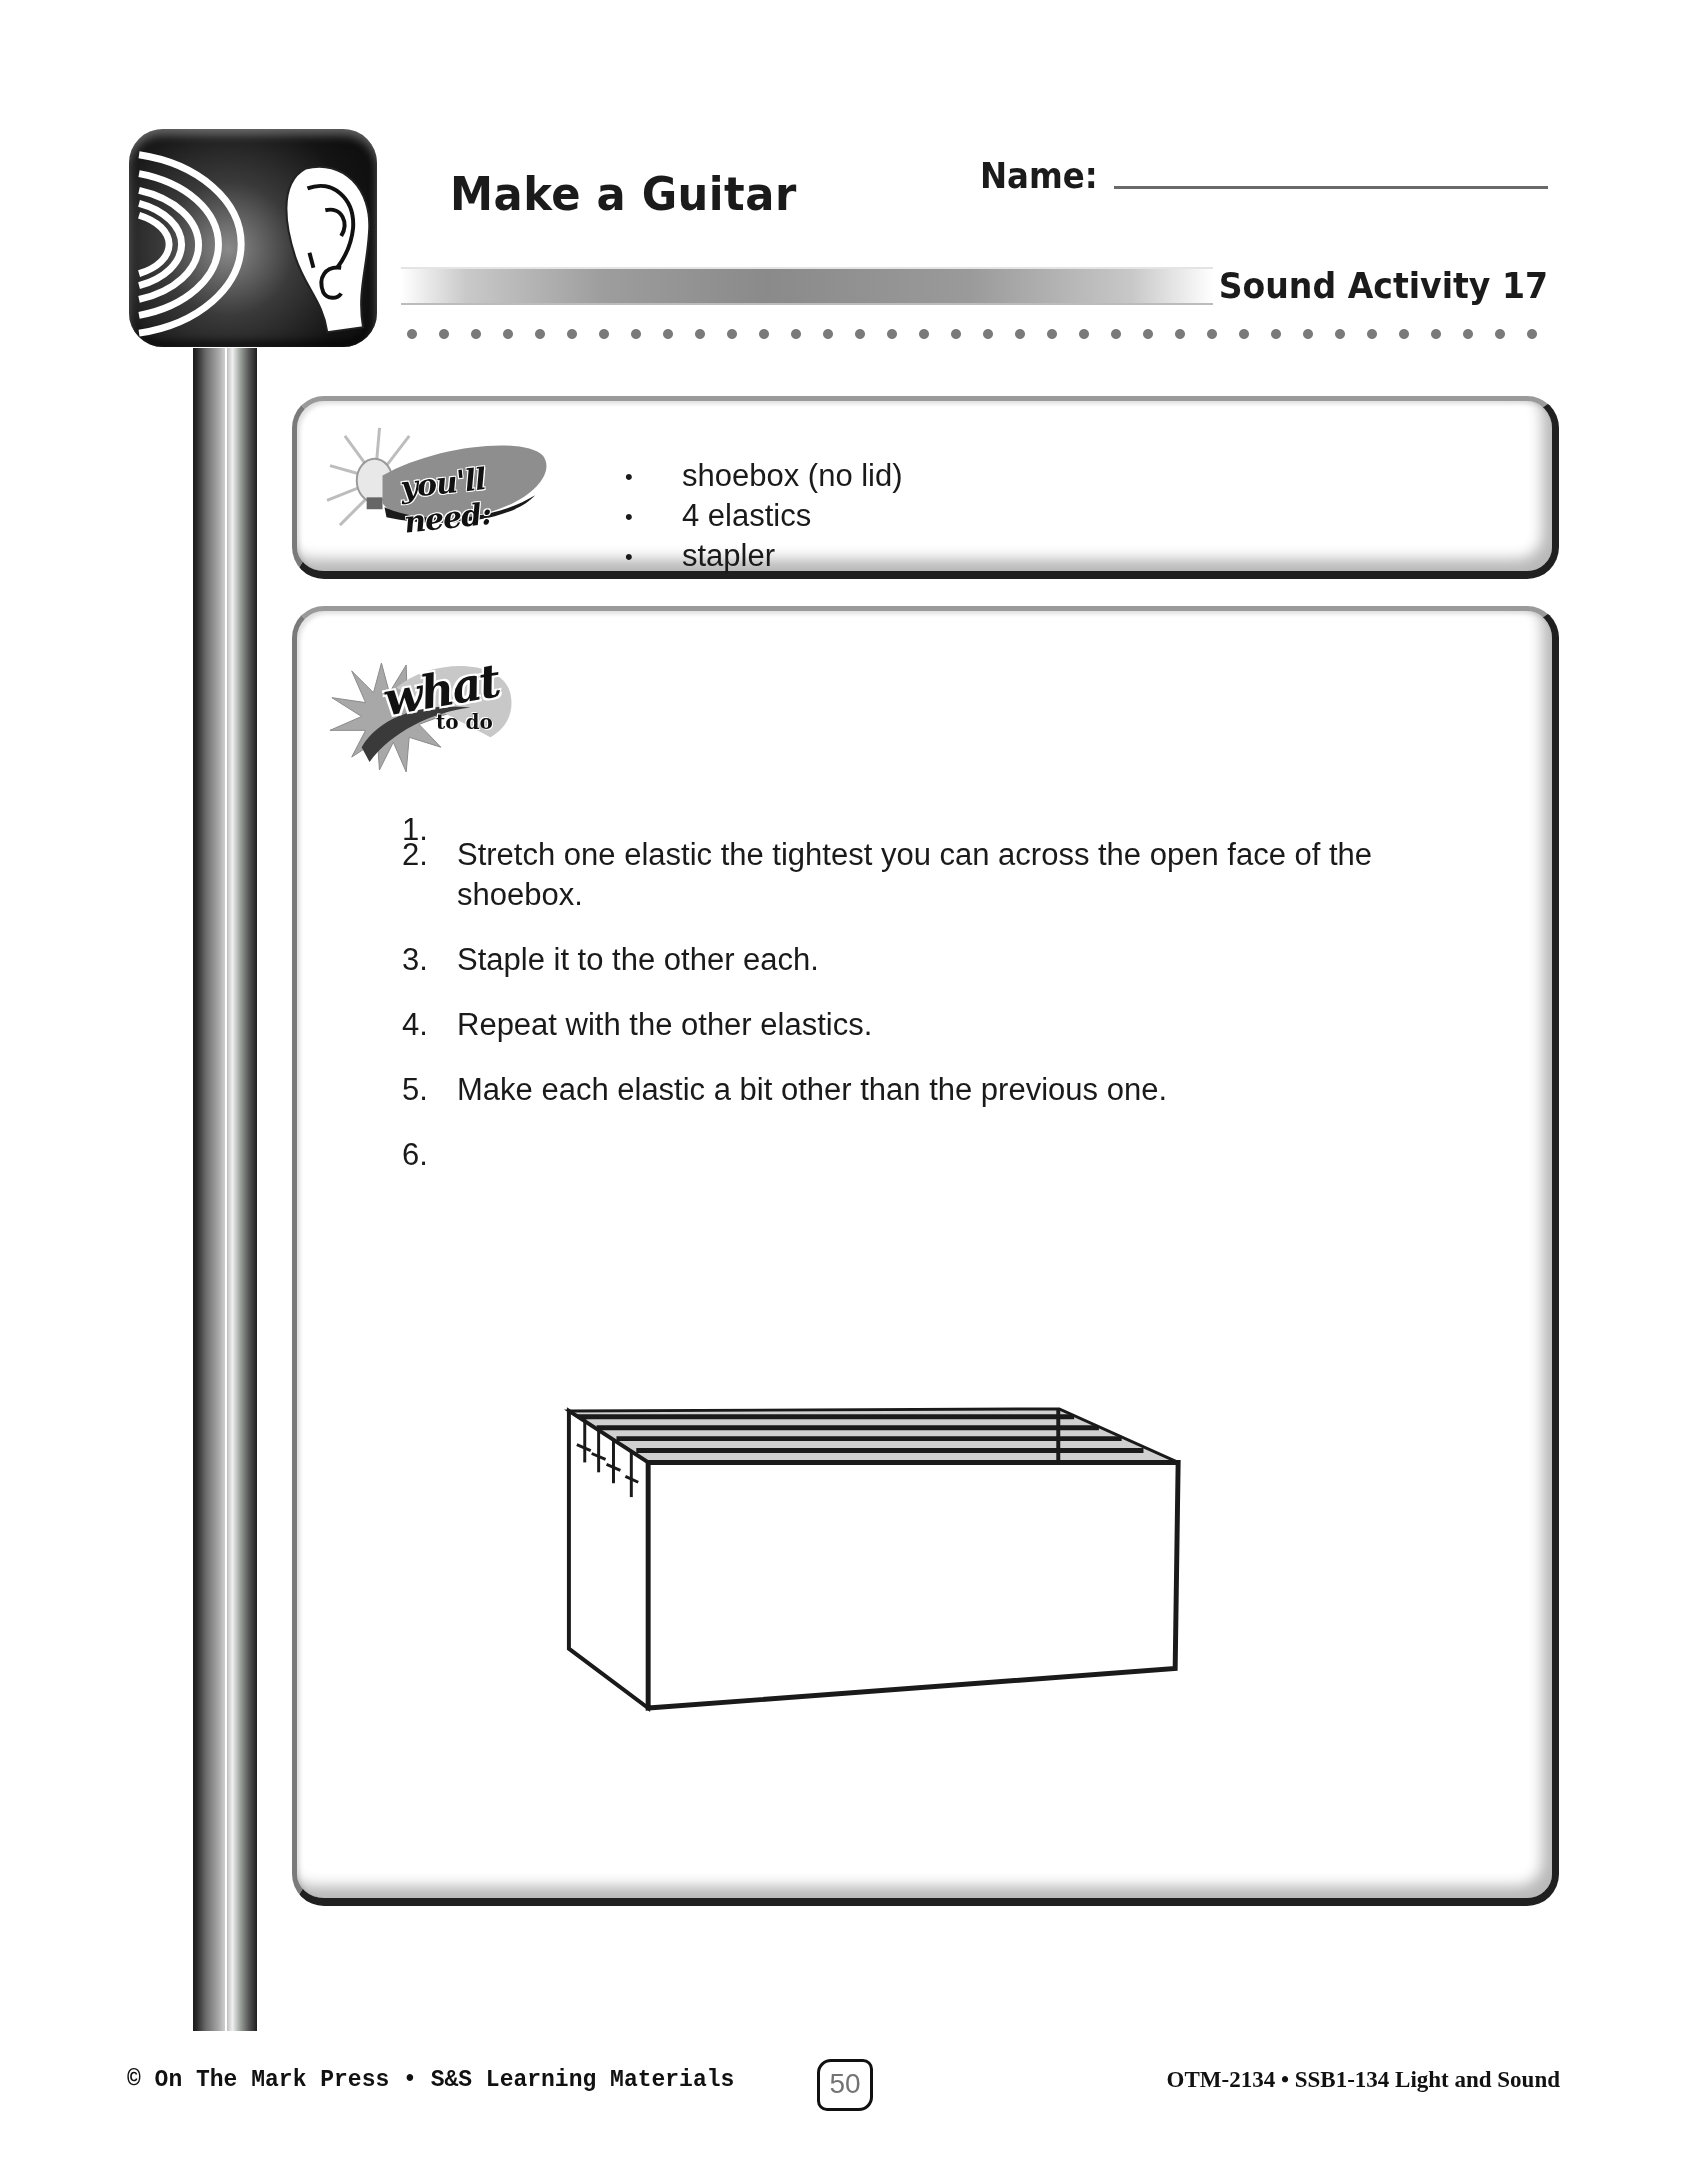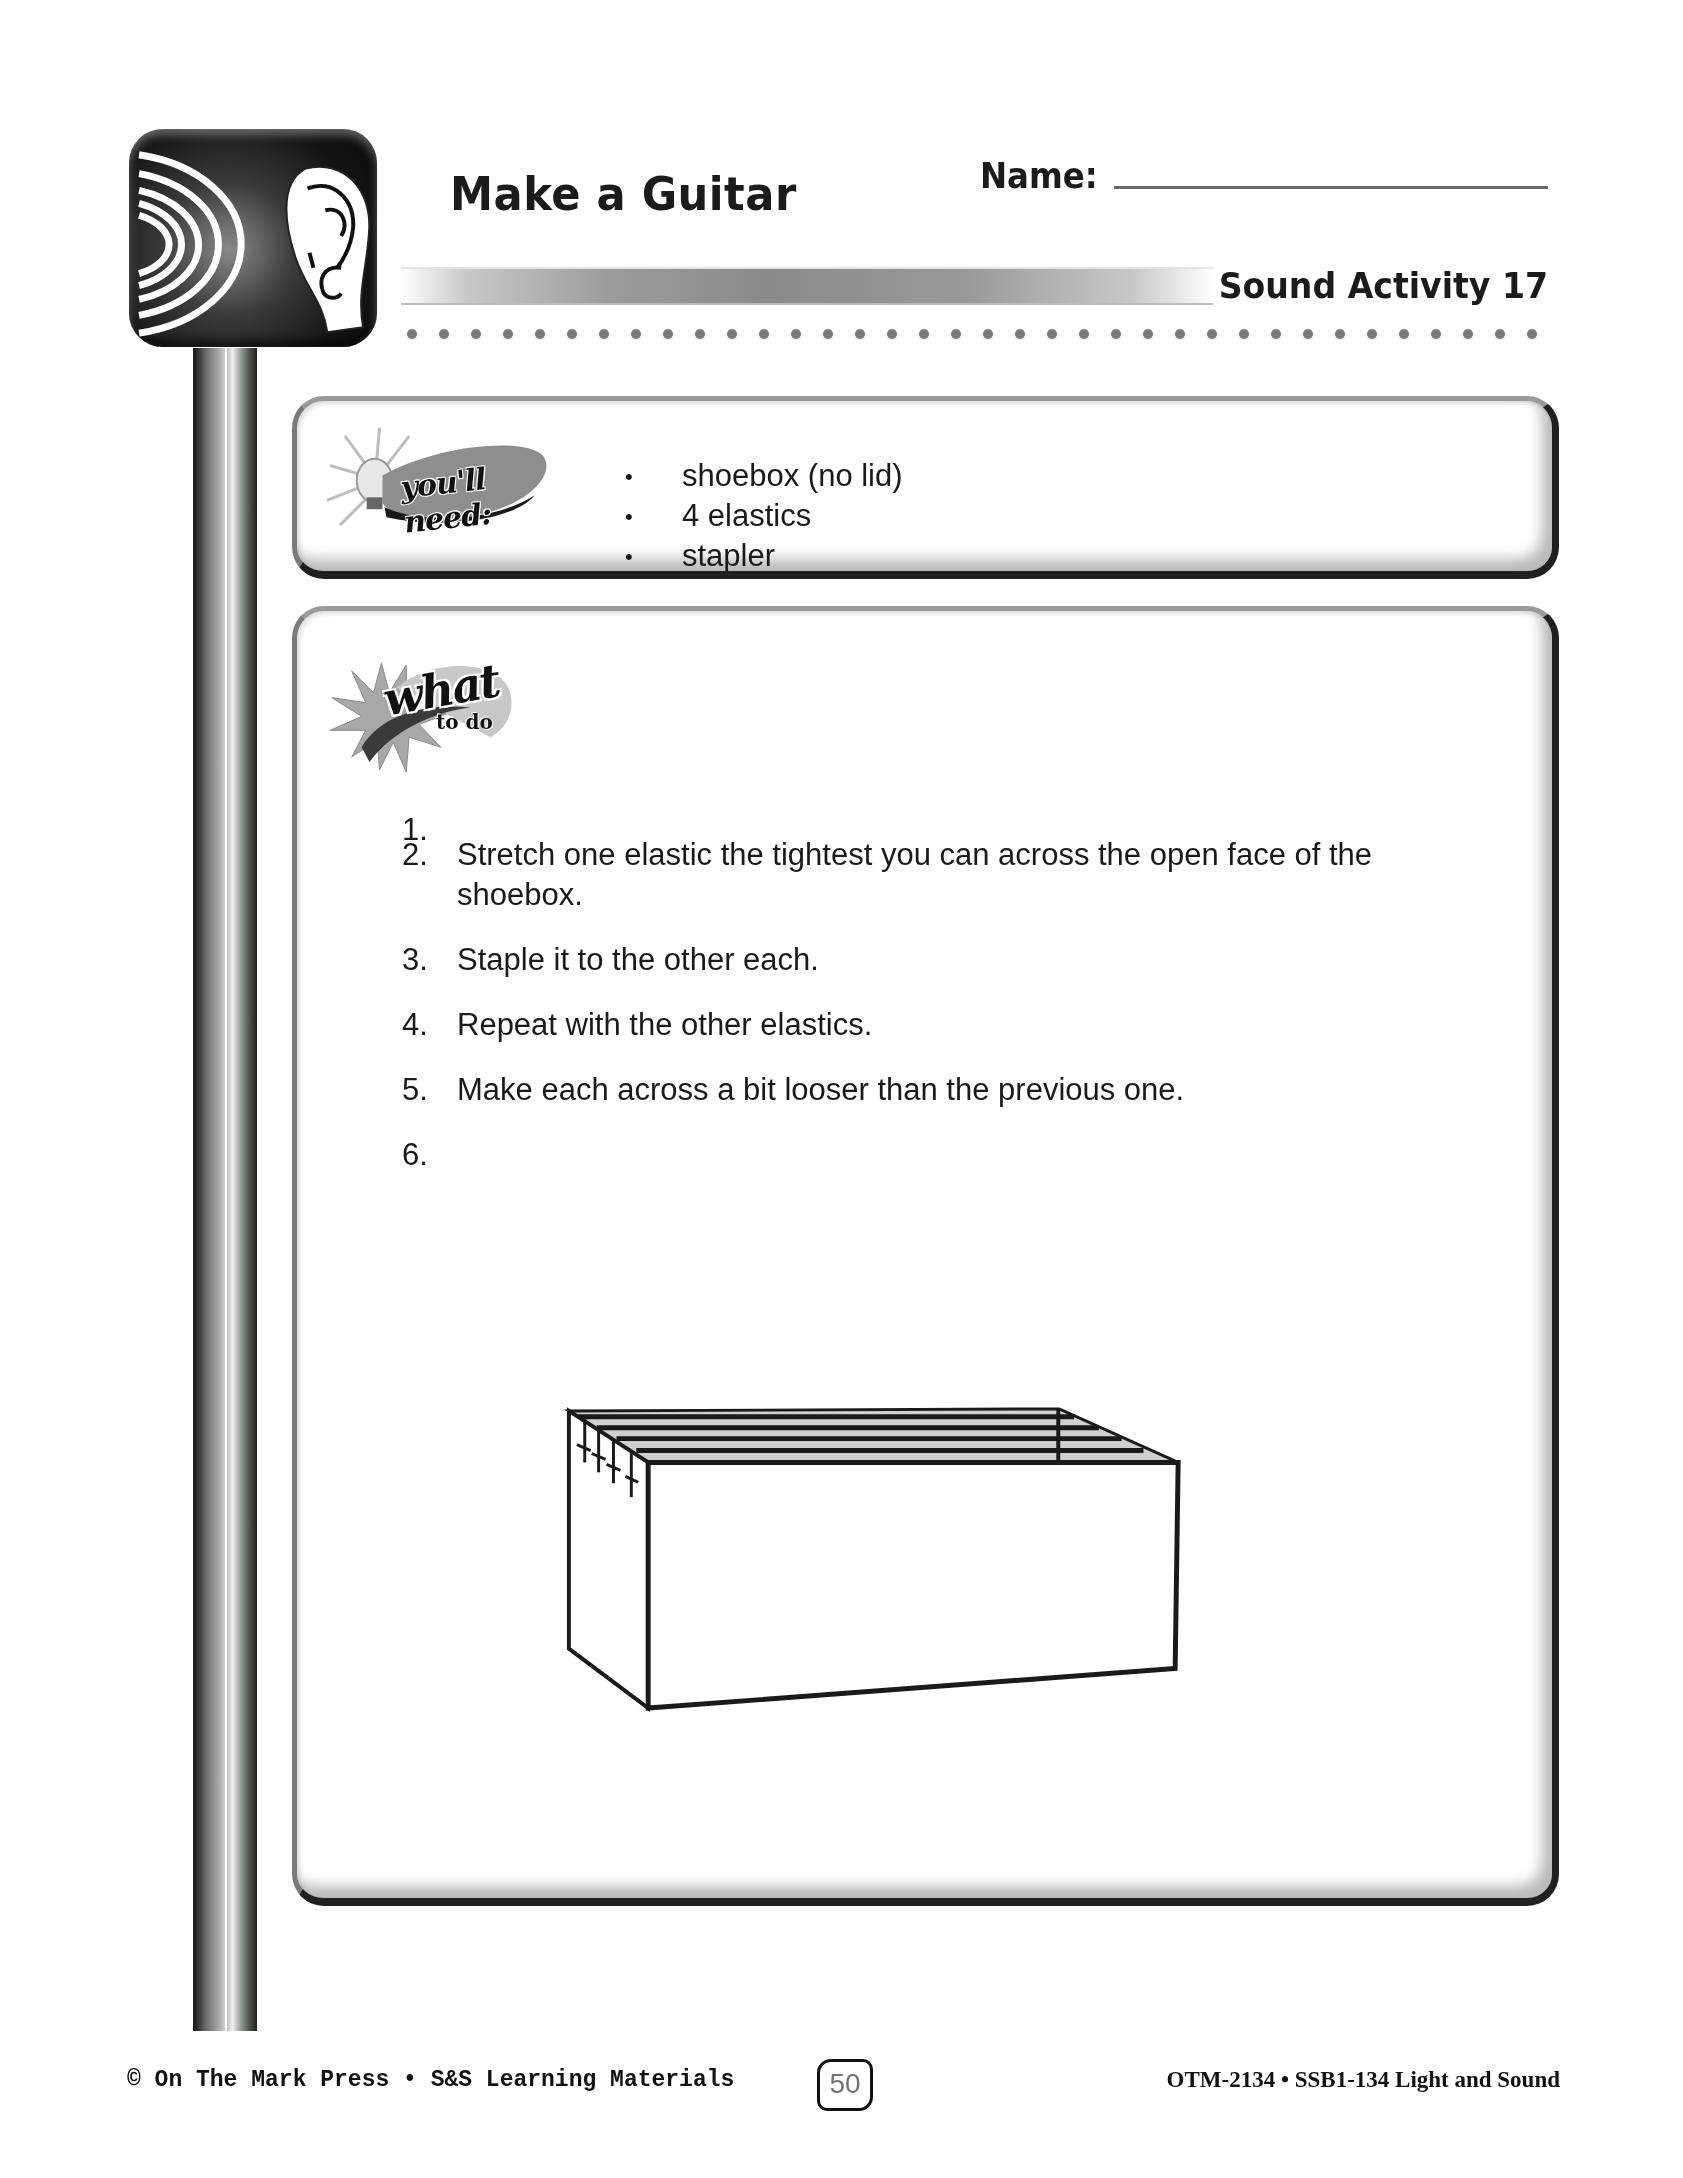--- a/index.html
+++ b/index.html
@@ -153,21 +153,21 @@
   </svg>
   <div class="what">what</div>
   <div class="todo">to do</div>
 </div>
 
 <ol class="steps">
   <li><span class="num">1.</span></li>
   <li><span class="num">2.</span><span>Stretch one elastic the tightest you can across the open face of the shoebox.</span></li>
   <li><span class="num">3.</span><span>Staple it to the other each.</span></li>
   <li><span class="num">4.</span><span>Repeat with the other elastics.</span></li>
-  <li><span class="num">5.</span><span>Make each across a bit looser than the previous one.</span></li>
+  <li><span class="num">5.</span><span>Make each elastic a bit other than the previous one.</span></li>
   <li><span class="num">6.</span></li>
 </ol>
 
 <svg class="diagram" width="634" height="317" viewBox="0 0 640 320">
 
   <polygon points="10,10 505,8 625,62 90,62" fill="#d0d0d0" stroke="#1a1a1a" stroke-width="3"></polygon>
 
   <g stroke="#1a1a1a" stroke-width="5">
     <line x1="18" y1="16" x2="520" y2="16"></line>
     <line x1="38" y1="27" x2="545" y2="27"></line>

